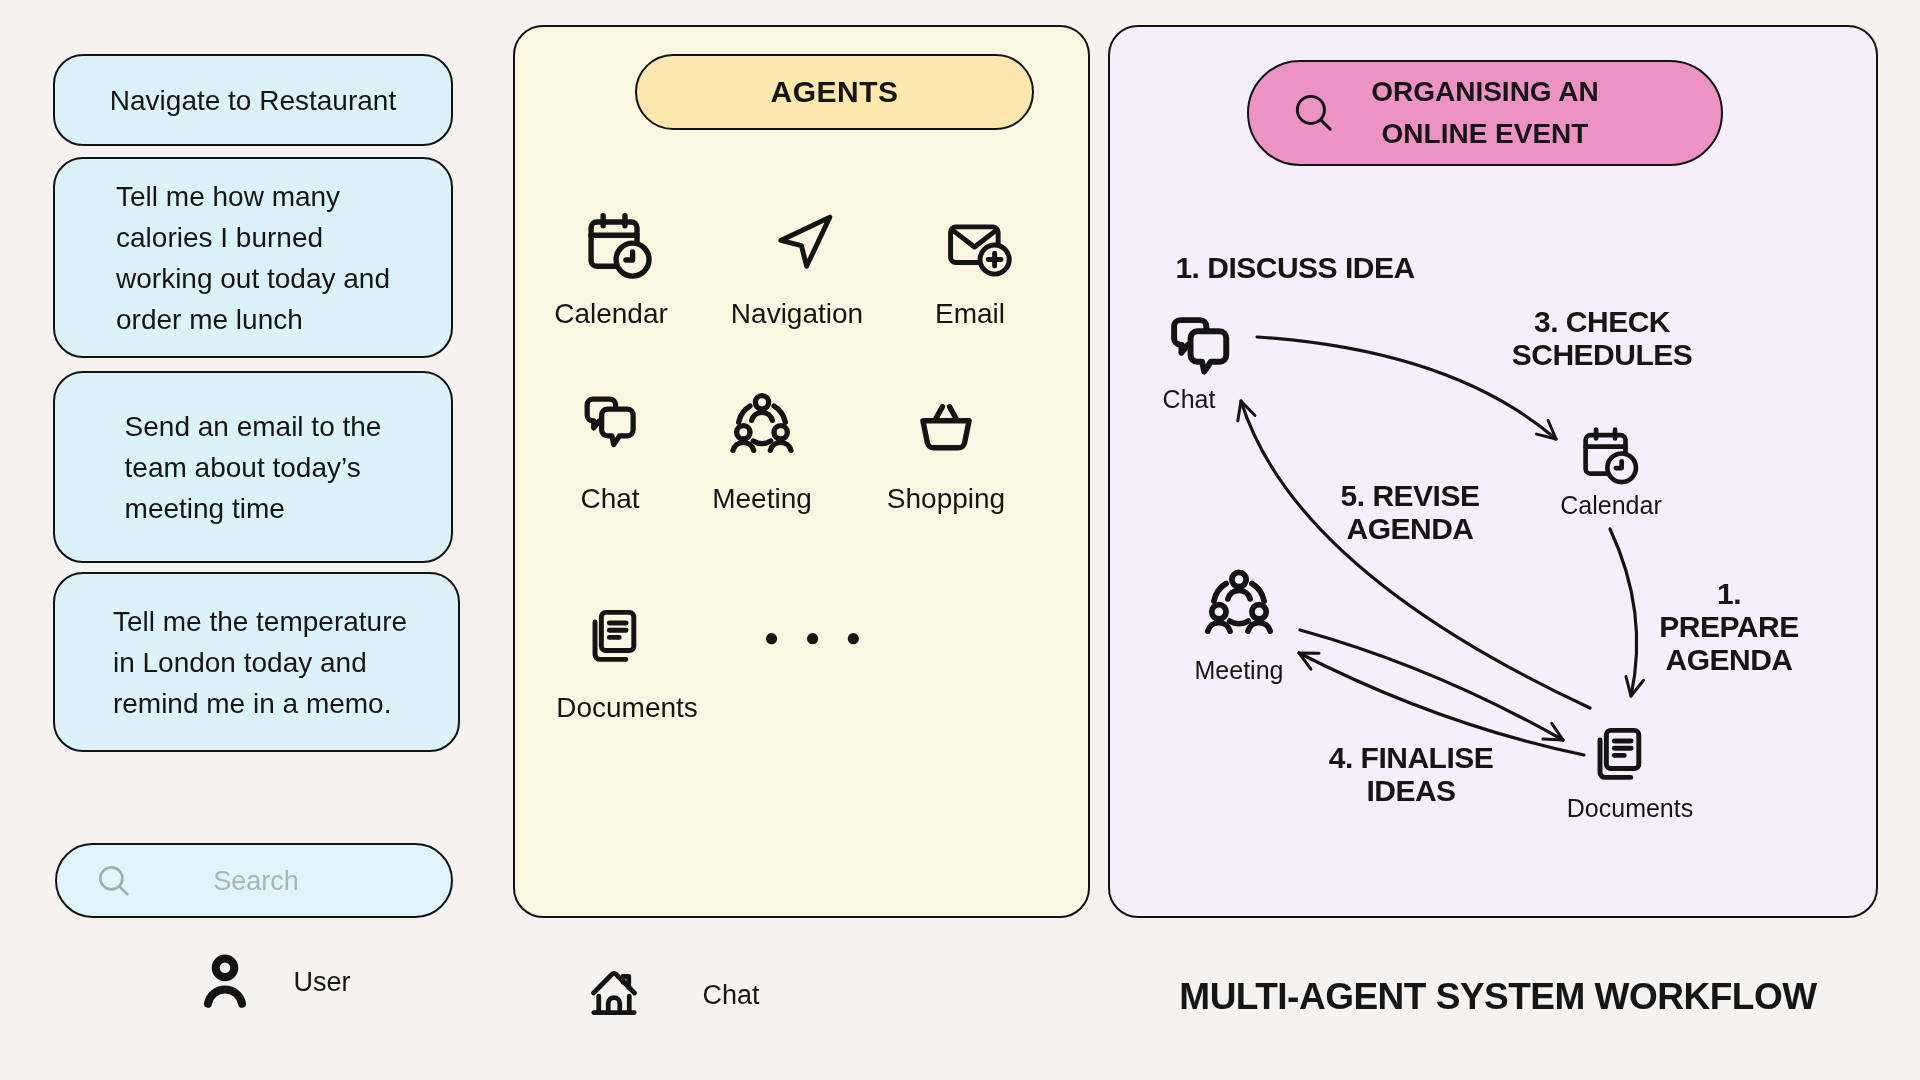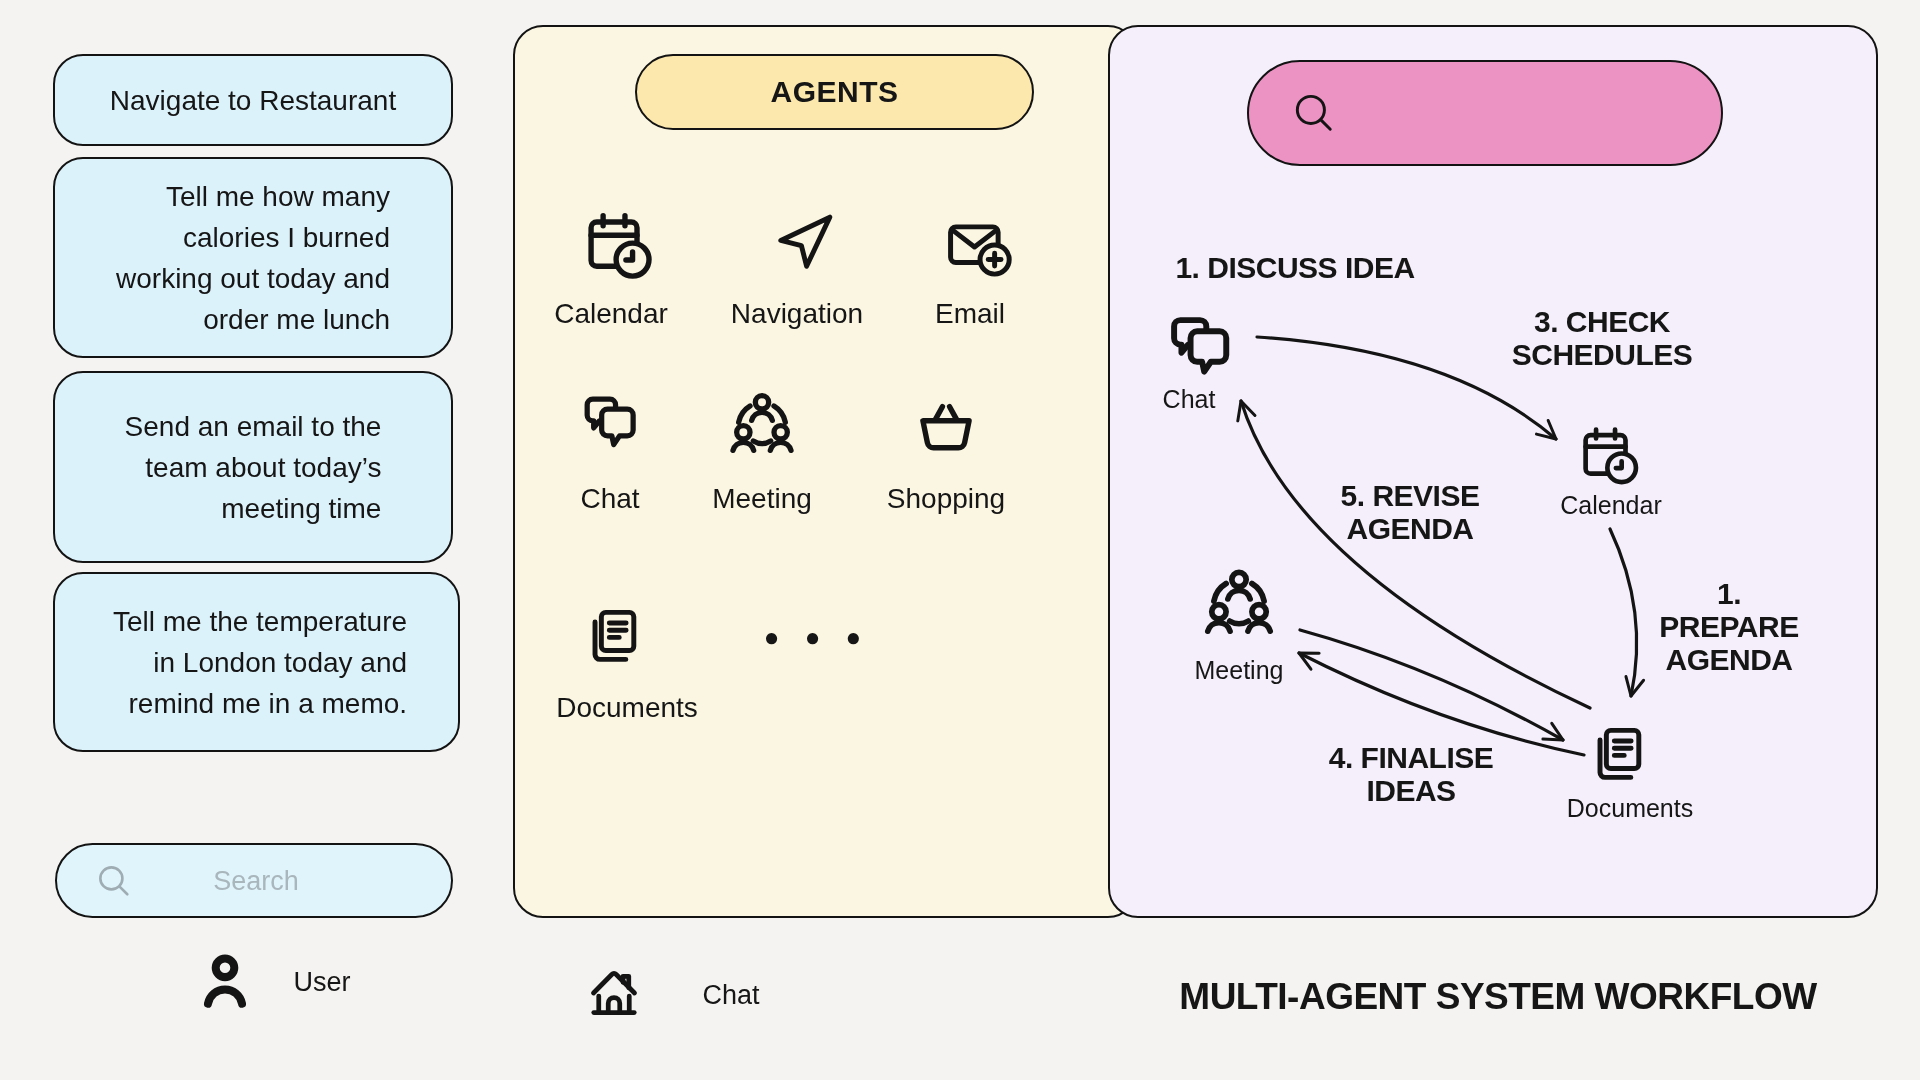--- a/index.html
+++ b/index.html
@@ -1,29 +1,29 @@
 <!DOCTYPE html>
 <html><head>
 <meta charset="utf-8">
 <style>
   html,body{margin:0;padding:0;background:#F4F3F1;}
   .stage{position:relative;width:1920px;height:1080px;background:#F4F3F1;
          font-family:"Liberation Sans",sans-serif;color:#161616;overflow:hidden;}
   
   .bubble{position:absolute;left:53px;width:396px;background:#DCF2FB;border:2px solid #131313;
           border-radius:30px;display:flex;align-items:center;justify-content:center;
-          text-align:right;font-size:28px;line-height:41px;white-space:pre-line;}
+          text-align:left;font-size:28px;line-height:41px;white-space:pre-line;}
   .search-pill{position:absolute;left:55px;top:843px;width:394px;height:71px;background:#E0F4FC;
           border:2px solid #131313;border-radius:38px;}
   .search-pill input{position:absolute;inset:0;width:100%;height:100%;background:transparent;border:none;
           outline:none;text-align:center;font-family:"Liberation Sans",sans-serif;font-size:27px;color:#333;}
   .search-pill input::placeholder{color:#A9B6BC;}
   
   .panel{position:absolute;top:25px;height:889px;border:2px solid #131313;border-radius:30px;}
-  #agents-panel{left:513px;width:573px;background:#FBF6E2;padding-left:48px;--bg:#FBF6E2;}
+  #agents-panel{left:513px;width:573px;background:#FBF6E2;--bg:#FBF6E2;}
   #workflow-panel{left:1108px;width:766px;background:#F5EFFB;--bg:#F5EFFB;}
   .icon{position:absolute;}
   .icon svg{width:100%;height:100%;display:block;}
   .ic{stroke:#141414;fill:none;stroke-width:1.7;stroke-linecap:round;stroke-linejoin:round;}
   .ic-bg{fill:var(--bg,#fff);}
   .lbl{position:absolute;transform:translate(-50%,-50%);white-space:nowrap;font-size:28px;}
   .node-lbl{font-size:25px;}
   .step{position:absolute;transform:translate(-50%,-50%);font-weight:bold;font-size:30px;line-height:33px;
         letter-spacing:-0.5px;text-align:center;white-space:pre-line;}
   .title-pill{position:absolute;display:flex;align-items:center;justify-content:center;
@@ -173,20 +173,22 @@
 
     <div class="title-pill" id="workflow-pill">
       <span class="icon">
         <svg viewBox="0 0 24 24">
             <g class="ic" style="stroke-width:1.4;">
           <circle cx="10.5" cy="10.5" r="6.5"></circle>
               <path d="M15.3 15.3 L19.8 19.8"></path>
             </g>
           </svg>
       </span>
+      <div class="pt">ORGANISING AN
+ONLINE EVENT</div>
     </div>
 
     <svg class="arrows" viewBox="0 0 766 889">
       <defs>
         <marker id="ah" viewBox="0 0 34 34" markerWidth="34" markerHeight="34" refX="25" refY="17" orient="auto" markerUnits="userSpaceOnUse">
           <path d="M7 8 L25 17 L7 26" fill="none" stroke="#141414" stroke-width="3" stroke-linecap="round" stroke-linejoin="round"></path>
         </marker>
       </defs>
       <path class="arrow" d="M147 310 Q342 323 446 412" marker-end="url(#ah)"></path>
       <path class="arrow" d="M500 502 Q539 585 521 669" marker-end="url(#ah)"></path>

